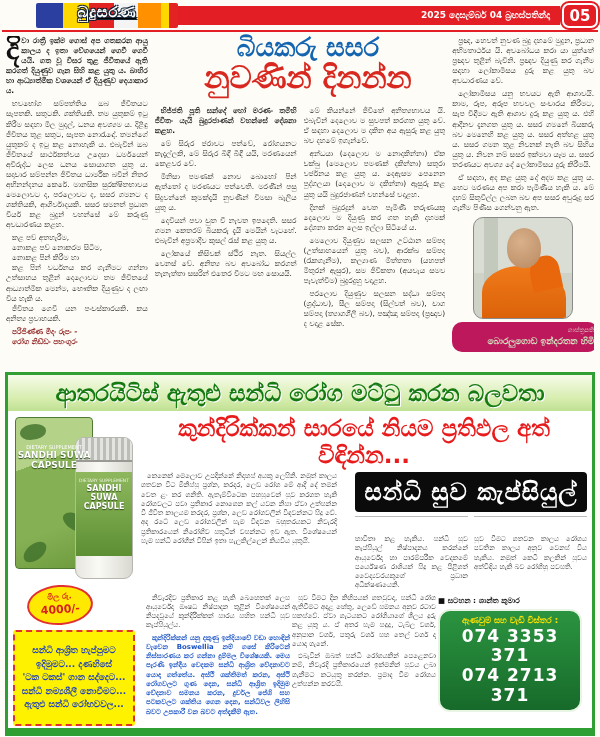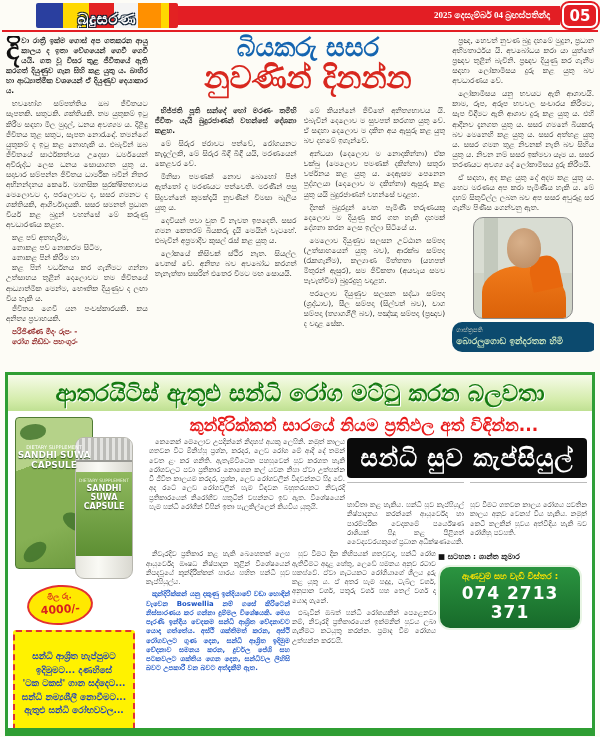--- a/index.html
+++ b/index.html
@@ -5,25 +5,25 @@
   * { margin:0; padding:0; box-sizing:border-box; }
   html,body { width:600px; }
   body { font-family:"DejaVu Sans","Liberation Sans",sans-serif; background:#fdfcf6; }
   .page { position:relative; width:600px; height:737px; background:#fdfcf6; overflow:hidden; }
 
   
   .hdr { display:flex; align-items:stretch; height:25px; margin-top:3px; }
   .hdr-spacer { width:36px; }
   .masthead { position:relative; width:142px; border-radius:2px; overflow:hidden;
     background:linear-gradient(90deg,#2a3f9f 0 19%,#ffd800 19% 37%,#e32222 37% 55%,#f4f4f4 55% 72%,#ff9000 72% 88%,#ffd800 88% 94%,#e32222 94% 100%);
-    display:flex; align-items:flex-end; justify-content:center; }
+    display:flex; align-items:flex-start; justify-content:center;text-decoration:underline; }
   .masthead span { font-size:15px; font-weight:bold; color:#fff; letter-spacing:1px;
     text-shadow:-1px -1px 0 #123,1px -1px 0 #123,-1px 1px 0 #123,1px 1px 0 #123; }
   .hdr-bar { flex:1; background:#e31e24; margin:3px 2px 3px 0; display:flex; align-items:center; justify-content:flex-end; padding-right:10px; }
-  .hdr-date { color:#fff; font-size:9px; font-weight:bold;font-family:Liberation Serif, serif; }
+  .hdr-date { color:#fff; font-size:9px; font-weight:bold; }
   .page-badge { width:36px; background:#e31e24; border:2px solid #fff; outline:2px solid #e31e24; border-radius:7px;
     color:#fff; font-size:15px; font-weight:bold; display:flex; align-items:center; justify-content:center; margin-right:2px; }
   .hdr-rule { height:2px; background:#e31e24; margin:2px 2px 0 2px; }
 
   
   .article { position:relative; padding:4px 6px 0 6px; height:336px; overflow:hidden; }
   .headline { position:absolute; left:160px; top:2px; width:296px; text-align:center; z-index:2; }
   .headline .l1 { font-size:26px; font-weight:bold; color:#1565b0; line-height:1.05; }
   .headline .l2 { font-size:31px; font-weight:bold; color:#d8281f; line-height:1.05; }
   .cols { display:flex; gap:7px; height:100%; }
@@ -36,33 +36,33 @@
   .pali { font-weight:bold; color:#8b1a1a; text-indent:6px; }
   .bold-lead { font-weight:bold; }
 
   .photo-wrap { width:100px; margin:4px auto 3px auto; }
   .monk-photo { position:relative; width:100px; height:102px; border:1px solid #8a8a8a; border-radius:10px; overflow:hidden;
     background:linear-gradient(180deg,#d9ddd3 0 55%,#cfd3c7 55% 100%); }
   .monk-pillar { position:absolute; left:10px; top:0; width:14px; height:70px; background:#c3c9bd; }
   .monk-head { position:absolute; left:33px; top:10px; width:34px; height:40px; background:radial-gradient(circle at 40% 35%,#d8b08a,#b98a62); border-radius:50% 50% 46% 46%; }
   .monk-robe { position:absolute; left:8px; bottom:-6px; width:84px; height:58px; background:linear-gradient(180deg,#f07a1a,#d95f07); border-radius:45% 55% 0 0; }
   .monk-shoulder { position:absolute; right:12px; bottom:28px; width:30px; height:34px; background:#e8670d; border-radius:50% 40% 0 0; transform:rotate(-12deg); }
-  .caption-box { width:146px; margin:0 auto; background:#0c4a6e; border-radius:10px; padding:4px 4px 5px 4px; text-align:left; }
+  .caption-box { width:146px; margin:0 auto; background:#be185d; border-radius:10px; padding:4px 4px 5px 4px; text-align:right; }
   .caption-box .c1 { font-size:6.5px; color:#d8d8c8; }
   .caption-box .c2 { font-size:9px; font-weight:bold; color:#cfe8c0; }
 
   
   .ad { margin:4px 5px 0 5px; border:3px solid #2f9e33; border-bottom:8px solid #2f9e33; background:#fff; height:364px; overflow:hidden; }
   .ad-head { background:linear-gradient(180deg,#f6fbe9 0,#d4ecab 70%,#bfe092 100%); text-align:center; padding:5px 2px 4px 2px;
     font-size:23px; font-weight:bold; color:#157a12; text-shadow:1px 1px 0 #fff; }
   .ad-body { display:flex; padding:2px 5px 0 5px; gap:6px; }
   .ad-left { width:122px; flex:none; font-size:6.9px; line-height:1.34; color:#1c1c1c; text-align:justify; }
   .ad-right { flex:1; display:flex; flex-direction:column; }
-  .ad-sub { text-align:center; font-size:17px; font-weight:bold; color:#e81c1c; padding:2px 0 3px 0; }
-  .ad-row2 { display:flex; gap:2px;margin-left:8px; }
+  .ad-sub { text-align:center; font-size:23px; font-weight:bold; color:#e81c1c; padding:2px 0 3px 0; }
+  .ad-row2 { display:flex; gap:18px; }
   .ad-intro { width:196px; flex:none; font-size:6.9px; line-height:1.34; color:#1c1c1c; text-align:justify; }
   .ad-intro p { text-indent:6px; margin-bottom:3px; }
   .ad-stack { flex:1; }
   .black-box { background:#0b0b0b; color:#fff; font-size:24px; font-weight:bold; text-align:center;
     border-radius:4px; padding:6px 4px; letter-spacing:1px; }
   .minis { display:flex; gap:6px; margin-top:4px; }
   .mini { flex:1; font-size:6.9px; line-height:1.34; color:#1c1c1c; text-align:justify; border-top:1px solid #bbb; padding-top:18px; }
   .ad-cols { display:flex; gap:2px; padding:3px 5px 0 5px; }
   .ad-col { flex:1; font-size:6.9px; line-height:1.34; color:#1c1c1c; text-align:justify; overflow:hidden; }
   .ad-col p, .ad-left p { margin-bottom:3px; text-indent:6px; }
@@ -78,21 +78,21 @@
   .bottle { position:absolute; right:2px; top:24px; width:58px; height:142px; background:linear-gradient(90deg,#e7e6df,#fafaf5 40%,#d9d8d0); border:1px solid #b7b6ae; border-radius:9px; overflow:hidden; }
   .bottle-cap { height:24px; background:repeating-linear-gradient(90deg,#e3e3e0 0 3px,#bcbcb8 3px 6px); border-bottom:2px solid #9a9a95; }
   .bottle-label { margin-top:10px; height:84px; background:linear-gradient(180deg,#8fb85e,#5d8f33); padding-top:6px; text-align:center; }
   .bl1 { font-size:4.5px; color:#ecf4dd; }
   .bl2 { font-size:8px; font-weight:bold; color:#fff; line-height:1.15; text-shadow:0 1px 1px #33511c; }
 
   .price-oval { width:66px; height:40px; margin:4px 0 5px 14px; background:#ffe900; border:2px solid #e23030; border-radius:50%;
     display:flex; flex-direction:column; align-items:center; justify-content:center; transform:rotate(-4deg); }
   .price-oval .p1 { font-size:8px; font-weight:bold; color:#d81f1f; }
   .price-oval .p2 { font-size:11px; font-weight:bold; color:#d81f1f; }
-  .yellow-box { background:#fff200; border:2px dashed #e23030; border-radius:3px; padding:18px 3px; margin-bottom:4px; text-align:center; }
+  .yellow-box { background:#fff200; border:2px dashed #e23030; border-radius:3px; padding:12px 3px; margin-bottom:4px; text-align:center; }
   .yellow-box div { font-size:9px; font-weight:bold; color:#1d3fbf; line-height:1.5; }
 
   .note-line { font-size:7.5px; font-weight:bold; color:#111; margin:2px 0 3px 0; }
   .phone-box { background:linear-gradient(180deg,#2b9440,#176a2a); border:2px solid #e8f5e4; border-radius:12px; padding:4px 6px 5px 6px; text-align:center; }
   .phone-label { font-size:8.5px; font-weight:bold; color:#ffe400; margin-bottom:1px; }
   .phone-num { font-size:17px; font-weight:bold; color:#fff; line-height:1.15; letter-spacing:1px; }
 </style>
 </head>
 <body>
 
@@ -243,20 +243,21 @@
           <div class="ad-col">
             <div>
                 <p>සුව වීමට දින කිහිපයක් ගතවුවද, සන්ධි රෝග ඇතිවීමට අදාළ හේතු, ලෙඩේ සමනය අනුව රටාව සකස්වේ. ඒවා ගැටයකට රෝගියාගේ ශීලය දුරු කළ යුතු ය. ඒ අතර සෑම සඳුදු, ටැබ්ල වර්ග, අනුපාන වර්ග, පතුරු වර්ග සහ තෙල් වර්ග ද යොදා ගැනේ.</p>
                 <p>එබැවින් ඔබත් සන්ධි රෝගයකින් පෙළෙනවා නම්, නිවැරදි ප්‍රතිකාරයෙන් ඉක්මනින් සුවය ලබා ගැනීමට කටයුතු කරන්න. ප්‍රමාද වීම රෝගය උත්සන්න කරවයි.</p>
               </div>
           </div>
           <div class="ad-col">
             <div class="note-line">■ සටහන : ශාන්ත කුමාර</div>
             <div class="phone-box">
               <div class="phone-label">ඇණවුම් සහ වැඩි විස්තර :</div>
+              <div class="phone-num">074 3353 371</div>
               <div class="phone-num">074 2713 371</div>
             </div>
           </div>
         </div>
       </div>
     </div>
   </div>
 
 </div>
 

